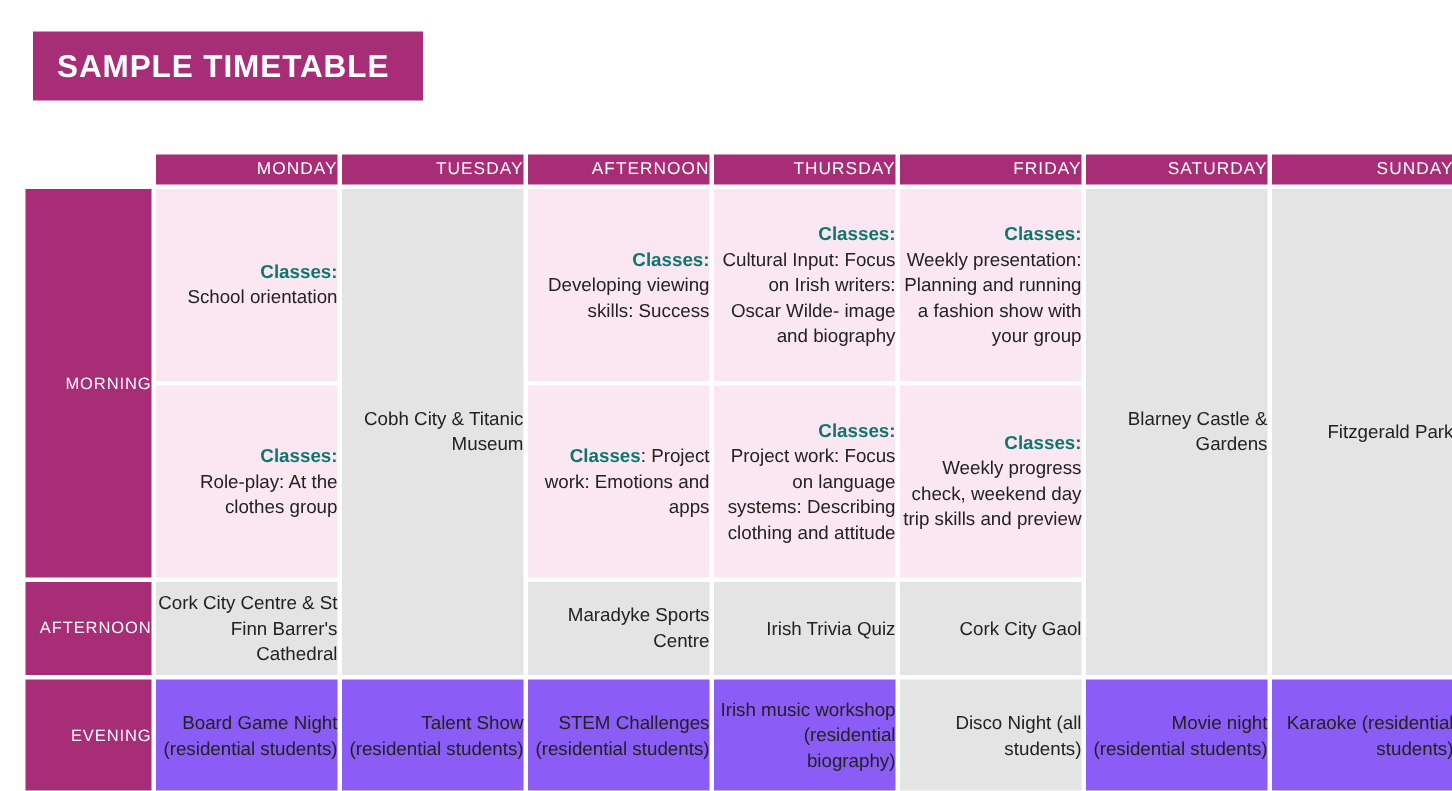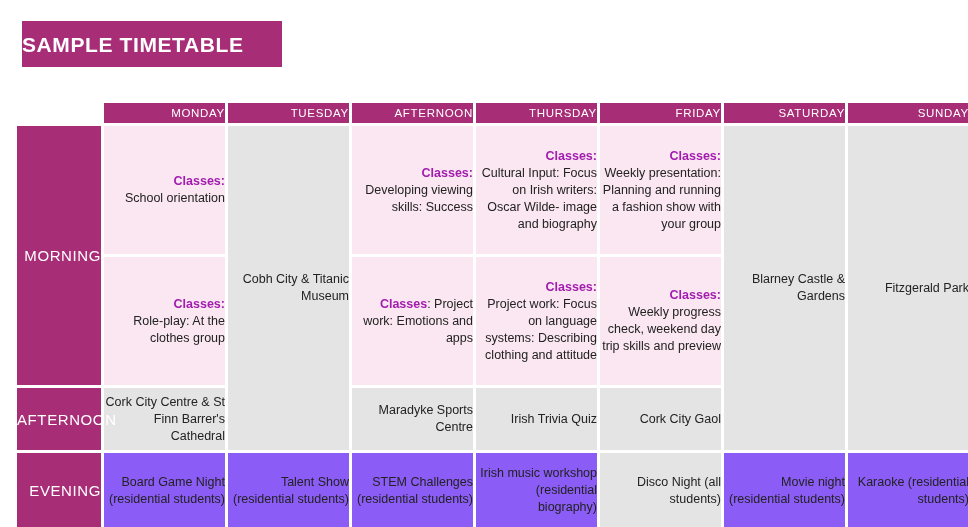--- a/index.html
+++ b/index.html
@@ -26,21 +26,21 @@
   
   .title-banner {
     position: absolute;
     left: 22px;
     top: 21px;
     width: 260px;
     height: 46px;
     background: #a82d77;
     display: flex;
     align-items: center;
-    padding-left: 0;
+    padding-left: 16px;
     box-sizing: border-box;
   }
   .title-banner .title-text {
     color: #ffffff;
     font-size: 21px;
     font-weight: bold;
     letter-spacing: 0.6px;
     line-height: 1;
   }
 
@@ -78,40 +78,40 @@
   }
   .corner-head {
     background: transparent;
     height: 20px;
   }
 
   
   .row-label {
     background: #a82d77;
     color: #ffffff;
-    font-size: 15px;
+    font-size: 11px;
     font-weight: bold;
     letter-spacing: 0.6px;
   }
 
   
   .cell {
     font-size: 12.5px;
     line-height: 17px;
     color: #222222;
     padding: 6px 6px;
     box-sizing: border-box;
   }
   .cell-pink   { background: #fbe7f1; }
   .cell-grey   { background: #e4e4e4; }
   .cell-light  { background: #8b5cf6; }
 
   .cell b, .cell .bold {
     font-weight: bold;
-    color: #a21caf;
+    color: #0f766e;
   }
 
   .h-morning-row   { height: 128px; }
   .h-afternoon-row { height: 62px;  }
   .h-evening-row   { height: 75px;  }
 
   .cell-inner {
     display: block;
   }
 </style>

